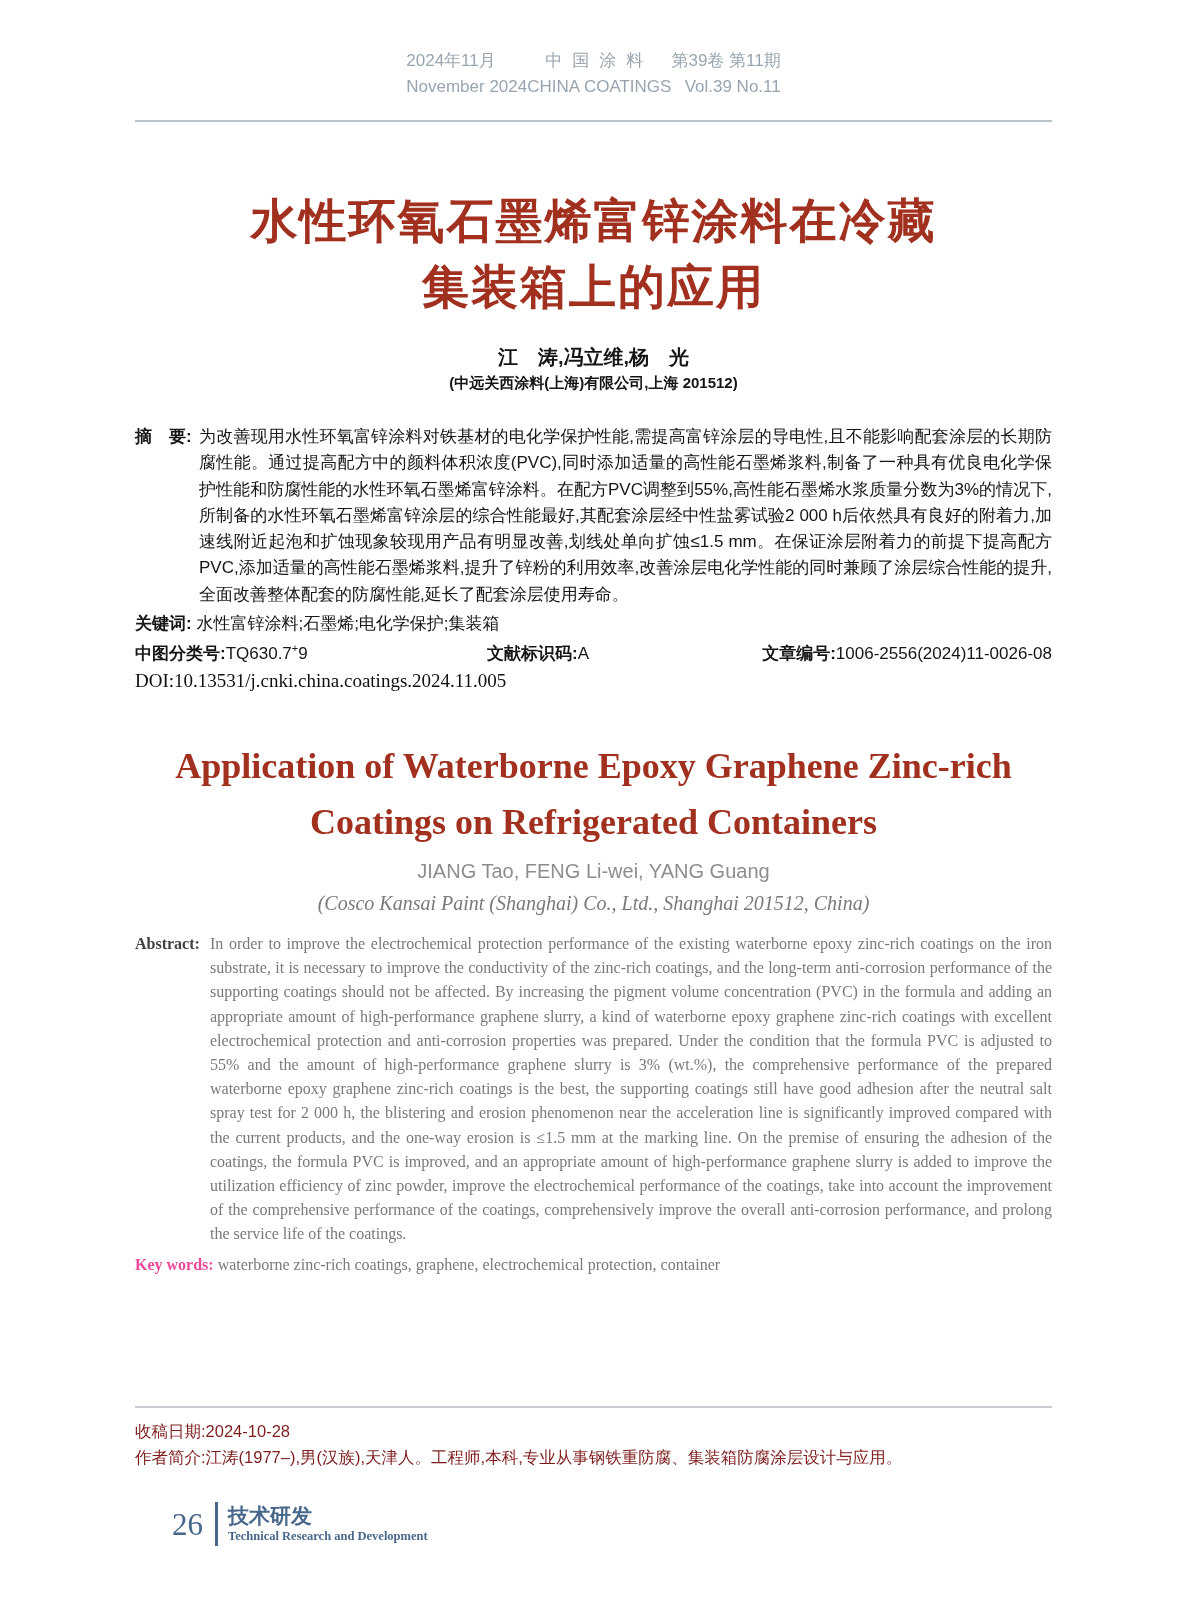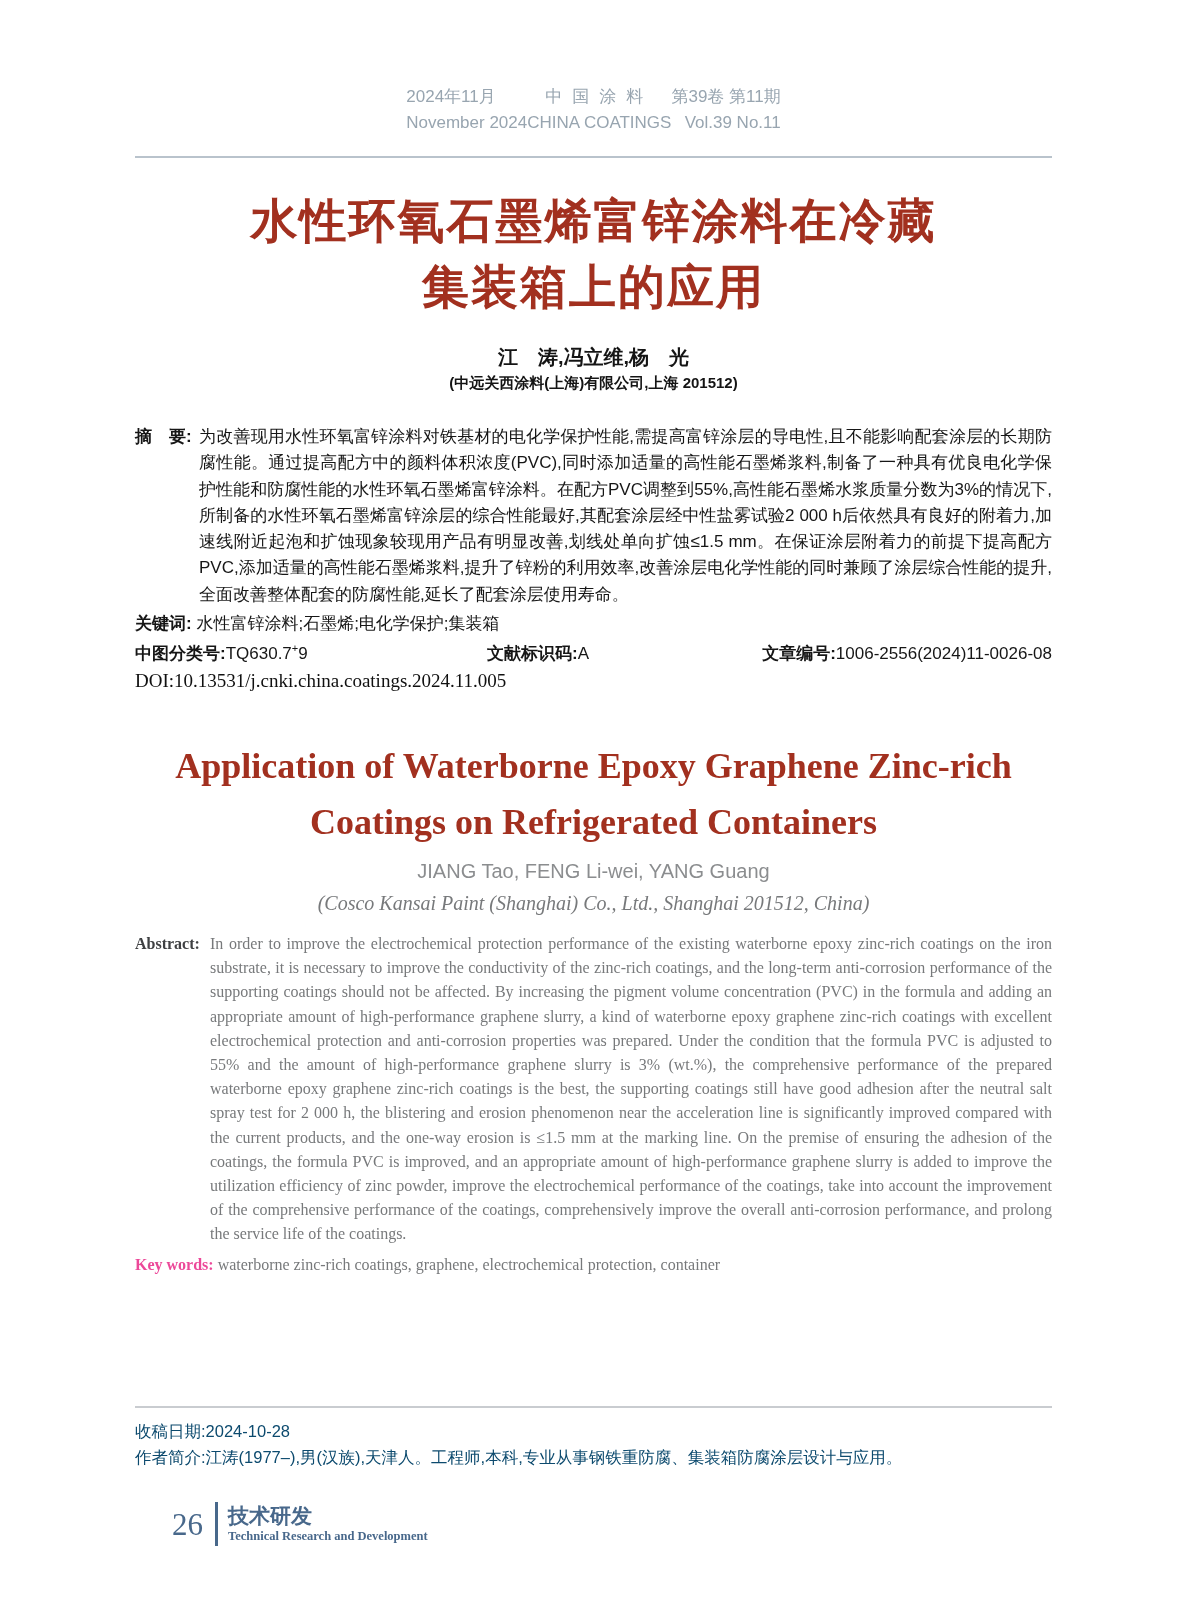--- a/index.html
+++ b/index.html
@@ -9,21 +9,21 @@
     -webkit-font-smoothing:antialiased;
   }
   .abs-blk { position:absolute; left:135px; width:917px; }
 
   
   .jhdr { top:48px; display:flex; justify-content:center; align-items:flex-end;
           padding-bottom:20px; border-bottom:2px solid #b9c3cc; color:#98a5b0; }
   .jhdr .cell { line-height:26px; font-size:17px; }
   .jhdr .c-left { text-align:left; }
   .jhdr .c-mid { text-align:center; }
-  .jhdr .c-mid .zh { letter-spacing:10px;margin-top:36px; }
+  .jhdr .c-mid .zh { letter-spacing:10px; }
   .jhdr .c-right { text-align:right; }
 
   
   .title-zh { top:188px; text-align:center; color:#a2301f; font-weight:bold;
               font-size:47px; line-height:66px; letter-spacing:2px; }
 
   .authors-zh { top:344px; text-align:center; font-size:20px; font-weight:bold; color:#141414; }
   .affil-zh   { top:374px; text-align:center; font-size:15px; font-weight:bold; color:#141414; }
 
   
@@ -59,21 +59,21 @@
   .intro .col-r { width:453px; padding-top:9px; }
   .sec-head { color:#a2301f; font-weight:bold; font-size:23px; margin-bottom:10px; }
   .sec-head .num { margin-right:26px; }
   .intro p { margin:0; font-family:"Liberation Serif", serif; font-size:19.5px;
              line-height:33.5px; text-align:justify; color:#171717; }
   .intro .col-l p { text-indent:2em; }
   .intro sup { font-size:12px; }
 
   
   .footnote { top:1406px; border-top:2px solid #c9ccd0; padding-top:10px;
-              font-size:16.5px; color:#0c4a6e; line-height:26px; }
+              font-size:16.5px; color:#7f1d1d; line-height:26px; }
 
   
   .pagefoot { position:absolute; left:127px; top:1502px; display:flex; align-items:center; color:#48688b;margin-left:45px; }
   .pagefoot .pno { font-family:"Liberation Serif", serif; font-size:31px; line-height:31px; }
   .pagefoot .vbar { width:3px; height:44px; background:#48688b; margin:0 10px 0 12px; }
   .pagefoot .col-zh { font-size:21px; font-weight:bold; line-height:24px; }
   .pagefoot .col-en { font-family:"Liberation Serif", serif; font-size:12.5px; font-weight:bold; line-height:16px; }
 </style>
 </head>
 <body>

